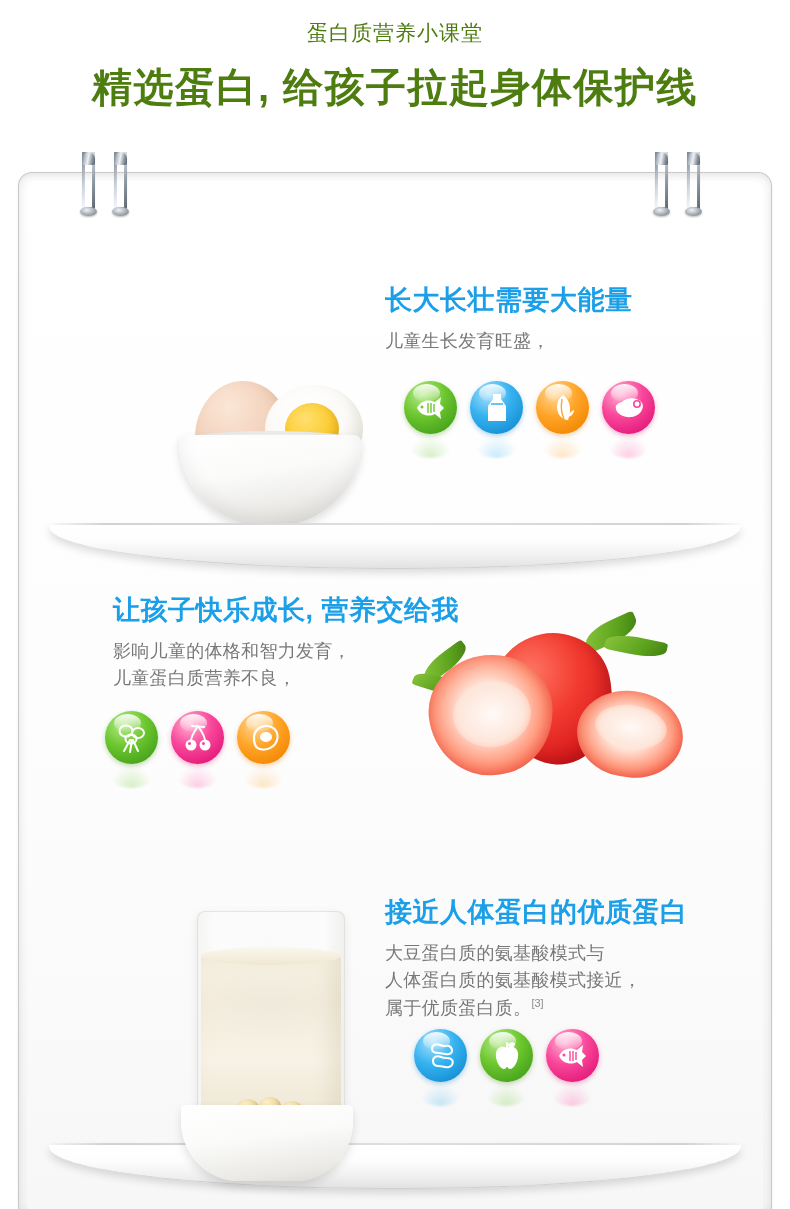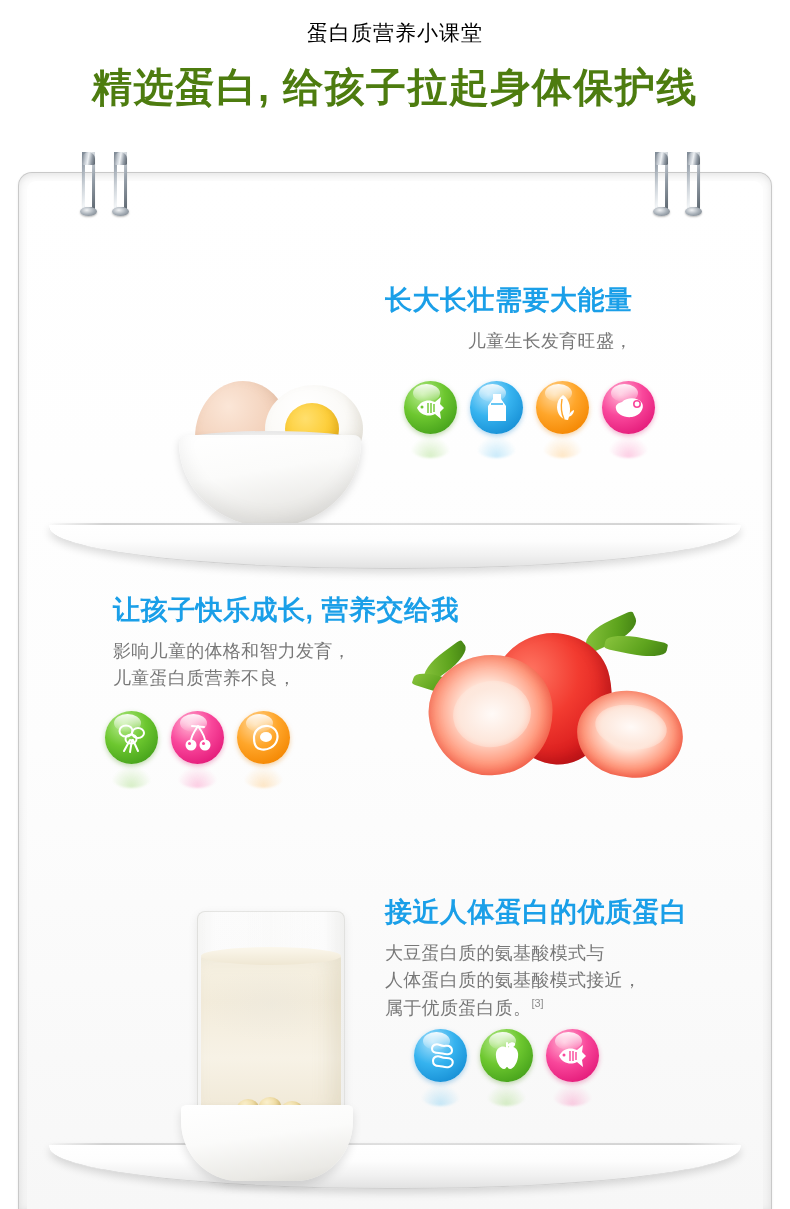--- a/index.html
+++ b/index.html
@@ -25,21 +25,21 @@
   .header {
     position: absolute;
     top: 0; left: 0;
     width: 790px;
     height: 140px;
     text-align: center;
     background: #ffffff;
   }
   .header-kicker {
     font-size: 21px;
-    color: #000000;
+    color: #4d7c0f;
     letter-spacing: 1px;
     line-height: 1;
     padding-top: 22px;
     font-weight: 400;
   }
   .header-title {
     font-size: 40px;
     color: #4d7c0f;
     font-weight: bold;
     letter-spacing: 1.5px;
@@ -103,21 +103,21 @@
     position: absolute;
     left: 8px; top: 8px;
     width: 736px;
     height: 1029px;
     background: linear-gradient(180deg,#ffffff 0%, #fdfdfd 55%, #f7f7f7 100%);
     border-radius: 9px 9px 0 0;
   }
 
   
   .section { position: absolute; width: 736px; }
-  #section-1 { top: 82px; left: 0; height: 320px; text-align: right; }
+  #section-1 { top: 82px; left: 0; height: 320px; }
   #section-2 { top: 392px; left: 0; height: 320px; }
   #section-3 { top: 700px; left: 0; height: 330px; }
 
   
   .textblock { position: absolute; }
   .tb-right { left: 358px; top: 22px; }
   .tb-left  { left: 62px;  top: 22px; margin-left: 24px; }
 
   .sec-title {
     font-size: 27px;

